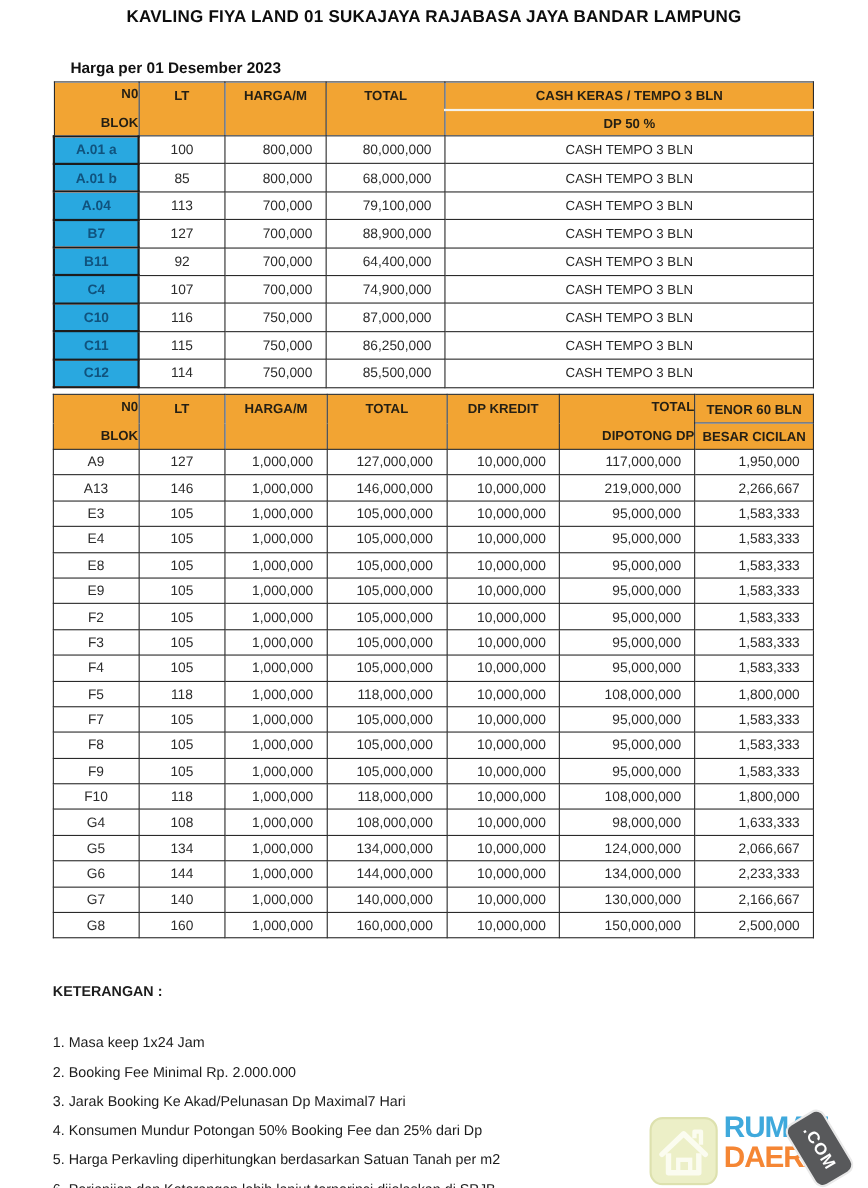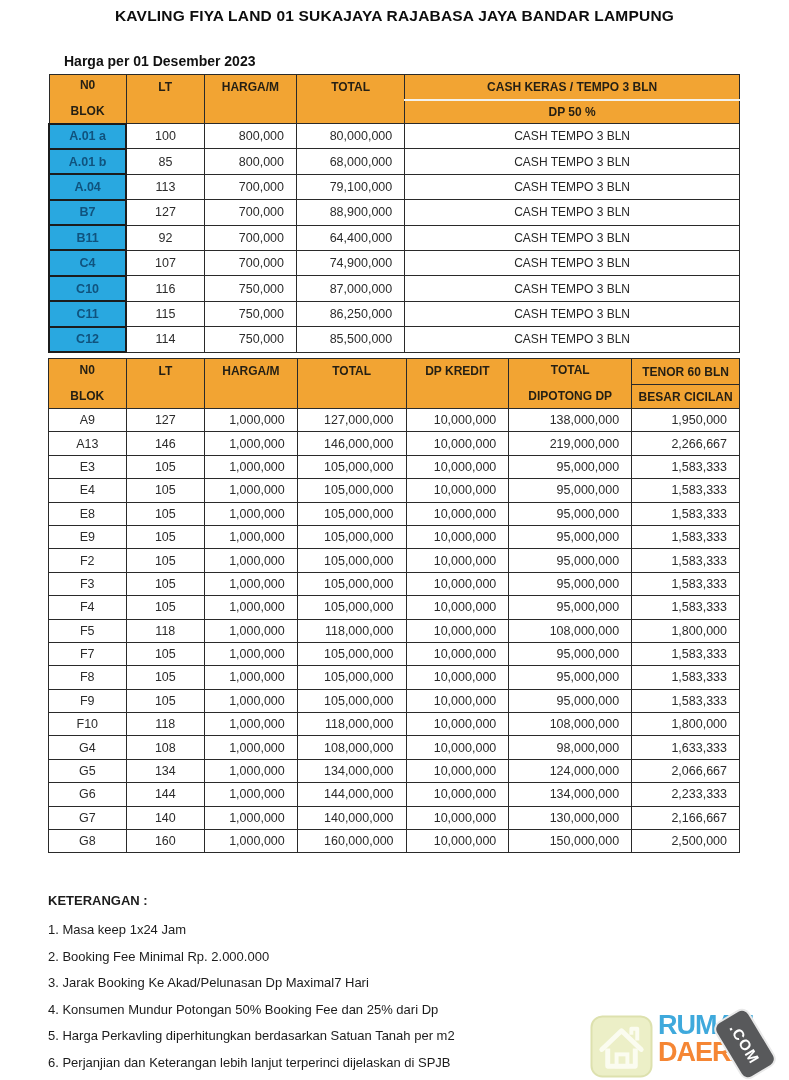--- a/index.html
+++ b/index.html
@@ -20,31 +20,31 @@
   th,td{
     border:1.6px solid #2a2a2a;font-size:12.5px;overflow:hidden;white-space:nowrap;
     padding:0;
   }
   th{
     background:#F2A433;color:#241f14;font-weight:bold;font-size:12px;text-align:center;
   }
   #table1 td{height:23.4px;margin-top:27px;}
   #table2 td{height:22.4px;}
   .hline{display:block;line-height:14px;}
-  .two-line{display:flex;flex-direction:column;justify-content:space-between;height:40px;padding:3px 0 4px 0;}
+  .two-line{display:flex;flex-direction:column;justify-content:space-between;height:40px;padding:3px 0 4px 0;text-align:right;}
   .top-al{vertical-align:top;padding-top:5px;}
   th.split-light{border-bottom:2px solid #f4f2ec;}
   td.c,th.c{text-align:center;}
   td.r{text-align:right;padding-right:12px;}
   td.blok{
     background:#29A8E0;color:#10537E;font-weight:bold;text-align:center;border:2px solid #1c1c1c;
   }
   td.cash{font-size:12px;text-align:center;color:#262626;}
   .ket{position:absolute;left:48px;top:893px;font-size:13px;color:#1c1c1c;}
-  .ket-title{font-weight:bold;margin-bottom:14px;}
+  .ket-title{font-weight:bold;margin-bottom:32px;}
   .ket-item{margin-bottom:11.5px;}
   
   .logo{position:absolute;left:588px;top:1012px;width:201px;height:68px;}
   .house{position:absolute;left:2px;top:3px;}
   .logo-words{position:absolute;left:70px;top:0px;line-height:27px;font-weight:bold;font-size:27px;letter-spacing:-1px;}
   .w-rumah{color:#3FA9DC;display:block;}
   .w-daerah{color:#F58634;display:block;}
   .badge{
     position:absolute;left:137px;top:-1px;width:36px;height:62px;background:#58595B;
     border:2px solid #e9e9e9;border-radius:9px;transform:rotate(-31deg);
@@ -188,21 +188,21 @@
         <th style="height:23px">BESAR CICILAN</th>
       </tr>
     </thead>
     <tbody id="t2body">
         <tr>
           <td class="c">A9</td>
           <td class="c">127</td>
           <td class="r">1,000,000</td>
           <td class="r">127,000,000</td>
           <td class="r">10,000,000</td>
-          <td class="r">138,000,000</td>
+          <td class="r">117,000,000</td>
           <td class="r">1,950,000</td>
         </tr>
         <tr>
           <td class="c">A13</td>
           <td class="c">146</td>
           <td class="r">1,000,000</td>
           <td class="r">146,000,000</td>
           <td class="r">10,000,000</td>
           <td class="r">219,000,000</td>
           <td class="r">2,266,667</td>

